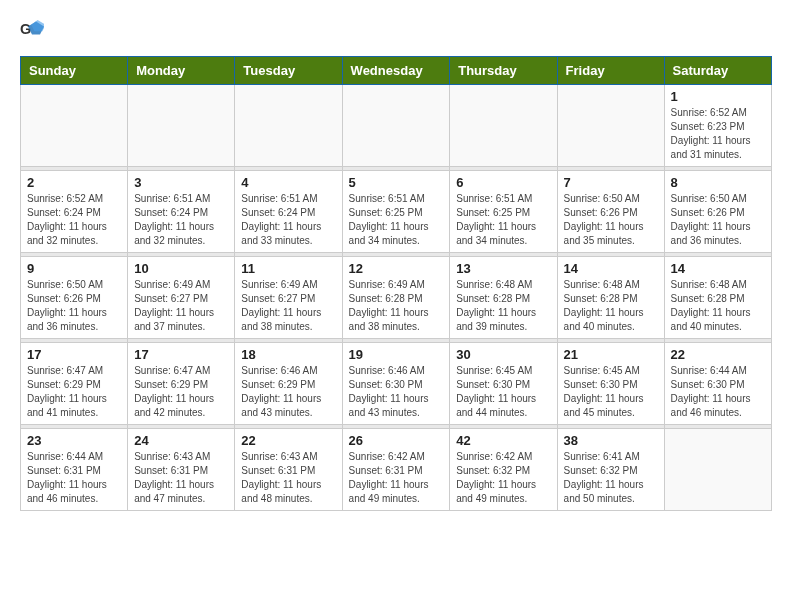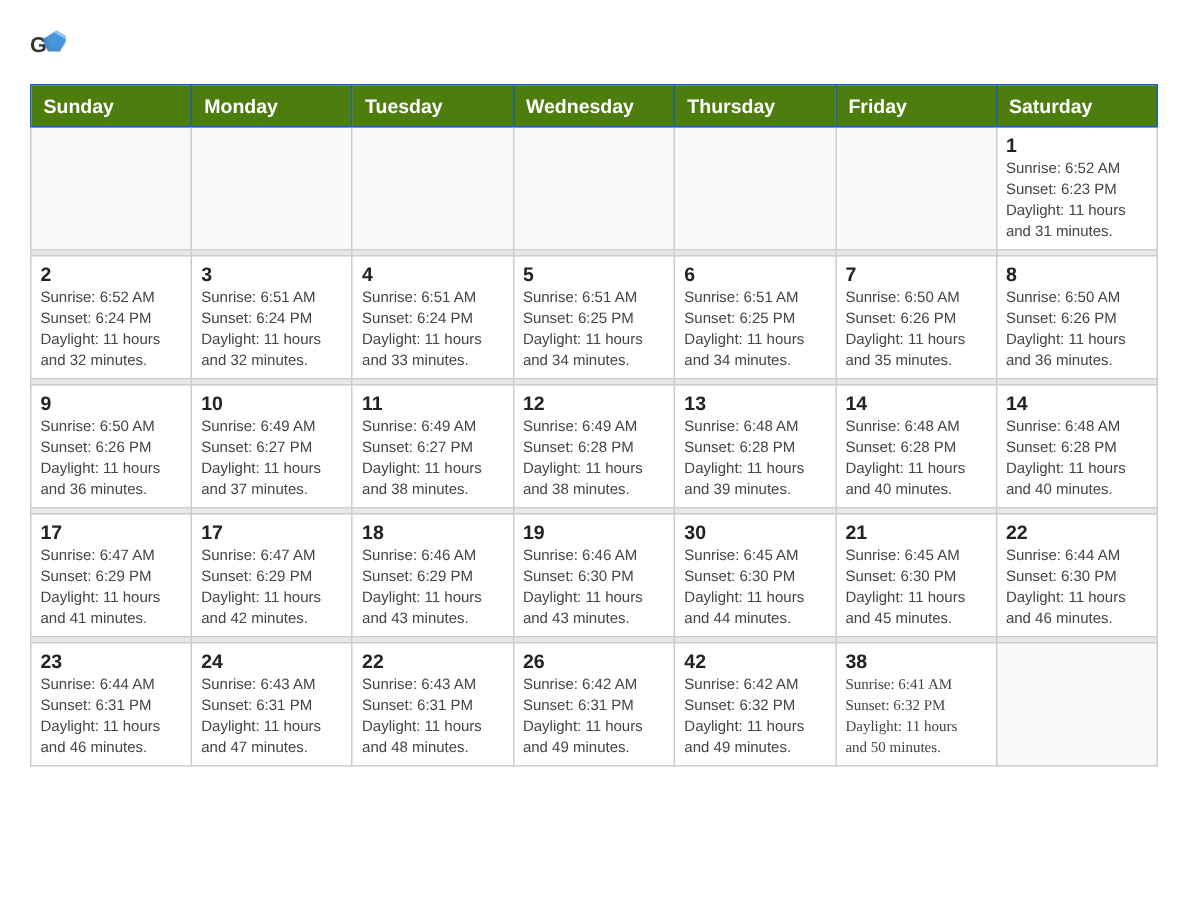--- a/index.html
+++ b/index.html
@@ -362,21 +362,21 @@
         </td>
         <td>
           <span class="day-number">42</span>
           <div class="day-info" style="white-space: pre-line;">Sunrise: 6:42 AM
 Sunset: 6:32 PM
 Daylight: 11 hours
 and 49 minutes.</div>
         </td>
         <td>
           <span class="day-number">38</span>
-          <div class="day-info" style="white-space: pre-line; font-family: Liberation Serif, serif;">Sunrise: 6:41 AM
+          <div class="day-info" style="white-space: pre-line;">Sunrise: 6:41 AM
 Sunset: 6:32 PM
 Daylight: 11 hours
 and 50 minutes.</div>
         </td>
         <td class="empty"></td>
       </tr>
     </tbody>
 </table>
 
 </body></html>

